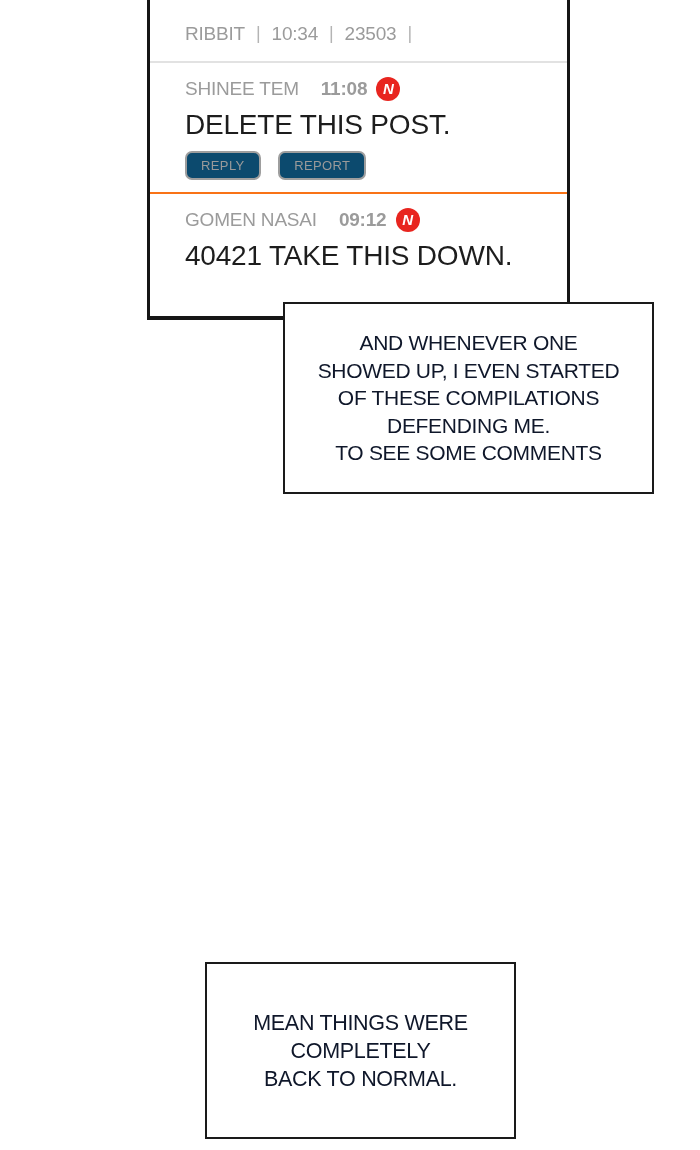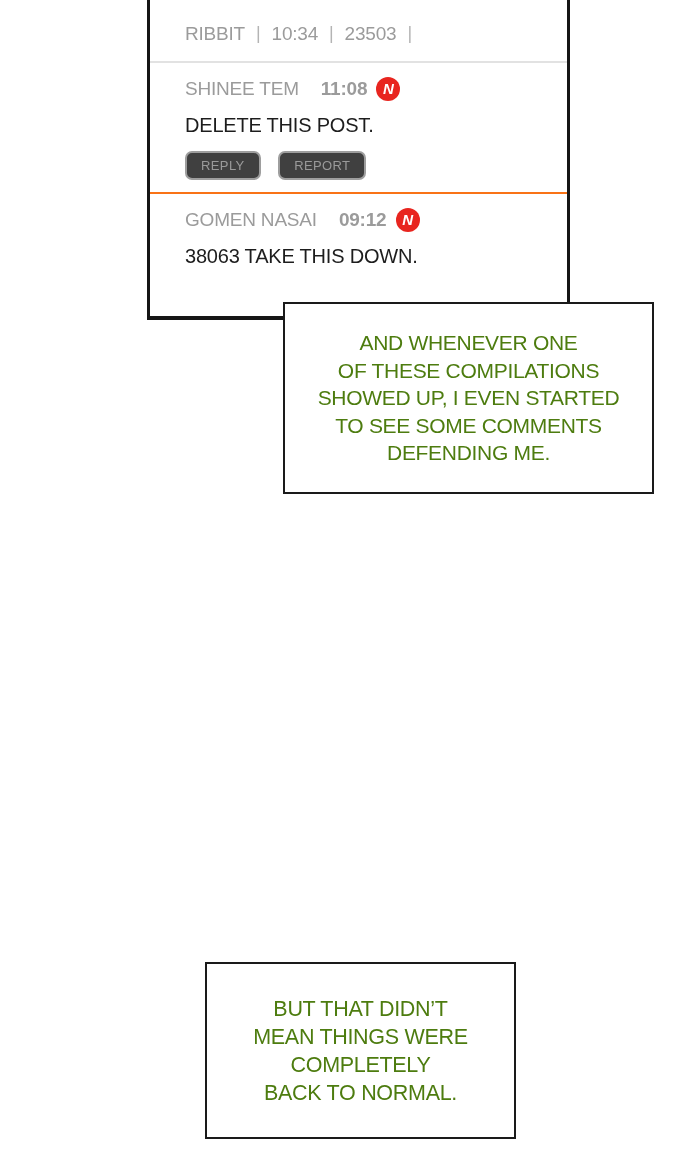--- a/index.html
+++ b/index.html
@@ -47,47 +47,47 @@
   .n-badge {
     display: inline-flex; align-items: center; justify-content: center;
     width: 24px; height: 24px; border-radius: 50%;
     background: #e8251f; color: #ffffff;
     font-size: 15px; font-weight: 700; font-style: italic;
     margin-left: 9px;
     flex: 0 0 auto;
   }
   .c-body {
     margin-top: 11px;
-    color: #1d1d1d; font-size: 20px; line-height: 26px;
+    color: #1d1d1d; font-size: 28px; line-height: 26px;
     letter-spacing: -0.2px;
   }
   .c-actions { margin-top: 13px; }
   .action-btn {
     display: inline-block;
     font-family: "Liberation Sans", sans-serif;
-    background: #404040;
+    background: #0c4a6e;
     border: 2px solid #9e9e9e;
     border-radius: 7px;
     color: #9a9a9a;
     font-size: 13px; letter-spacing: 0.4px;
     padding: 5px 14px;
     margin-right: 13px;
     cursor: pointer;
   }
 
   
   .nbox {
     position: absolute;
     box-sizing: border-box;
     background: #ffffff;
     border: 2px solid #1a1a1a;
     display: flex; flex-direction: column;
     align-items: center; justify-content: center;
     text-align: center;
-    color: #4d7c0f;
+    color: #0f172a;
     z-index: 2;
   }
   .nbox .nline { white-space: nowrap; }
   .nbox1 {
     left: 283px; top: 302px;
     width: 371px; height: 192px;
     font-size: 21px; line-height: 27.5px; letter-spacing: -0.3px;
   }
   .nbox2 {
     left: 205px; top: 962px;
@@ -126,34 +126,33 @@
       </div>
     </div>
 
     <div class="comment second">
       <div class="c-head">
         <span class="c-author">GOMEN NASAI</span>
         <span class="c-time">09:12</span>
         <span class="n-badge">N</span>
       </div>
       <div class="c-body">
-        <div class="c-line">38063 TAKE THIS DOWN.</div>
+        <div class="c-line">40421 TAKE THIS DOWN.</div>
       </div>
     </div>
 
   </section>
 
   <div class="nbox nbox1">
     <div class="nline">AND WHENEVER ONE</div>
+    <div class="nline">SHOWED UP, I EVEN STARTED</div>
     <div class="nline">OF THESE COMPILATIONS</div>
-    <div class="nline">SHOWED UP, I EVEN STARTED</div>
+    <div class="nline">DEFENDING ME.</div>
     <div class="nline">TO SEE SOME COMMENTS</div>
-    <div class="nline">DEFENDING ME.</div>
   </div>
 
   <div class="nbox nbox2">
-    <div class="nline">BUT THAT DIDN’T</div>
     <div class="nline">MEAN THINGS WERE</div>
     <div class="nline">COMPLETELY</div>
     <div class="nline">BACK TO NORMAL.</div>
   </div>
 
 </div>
 
 </body></html>

